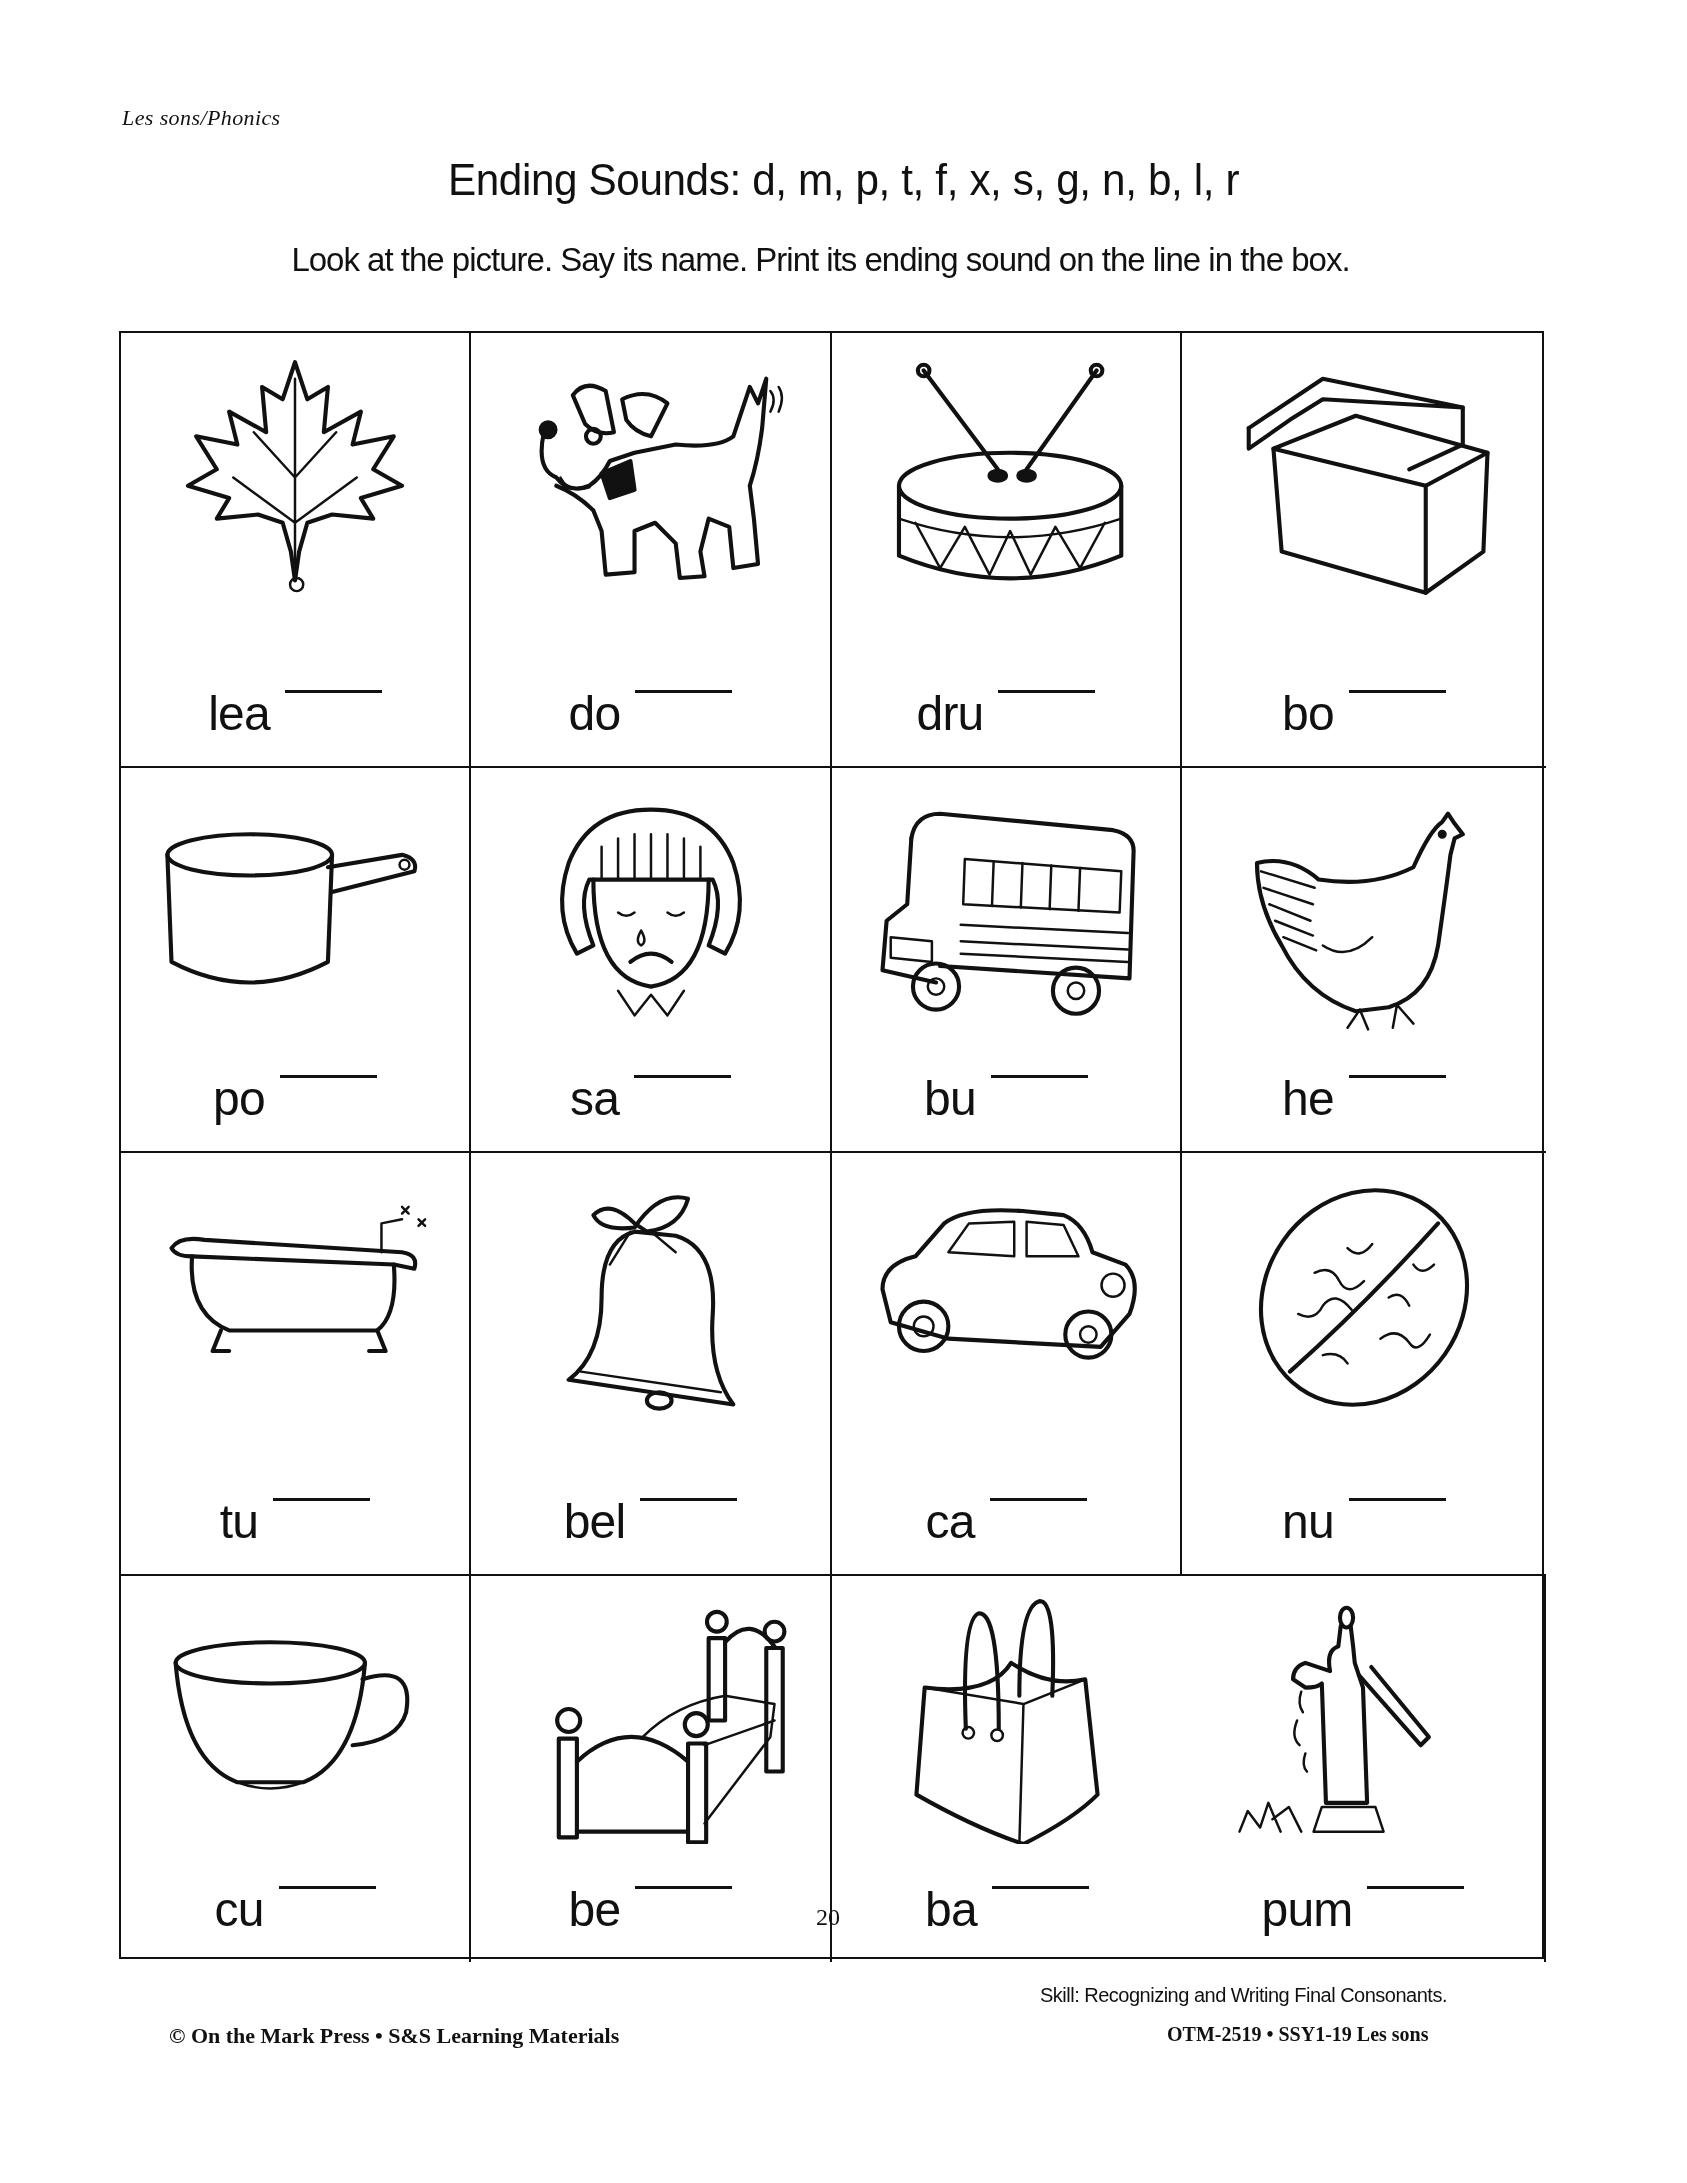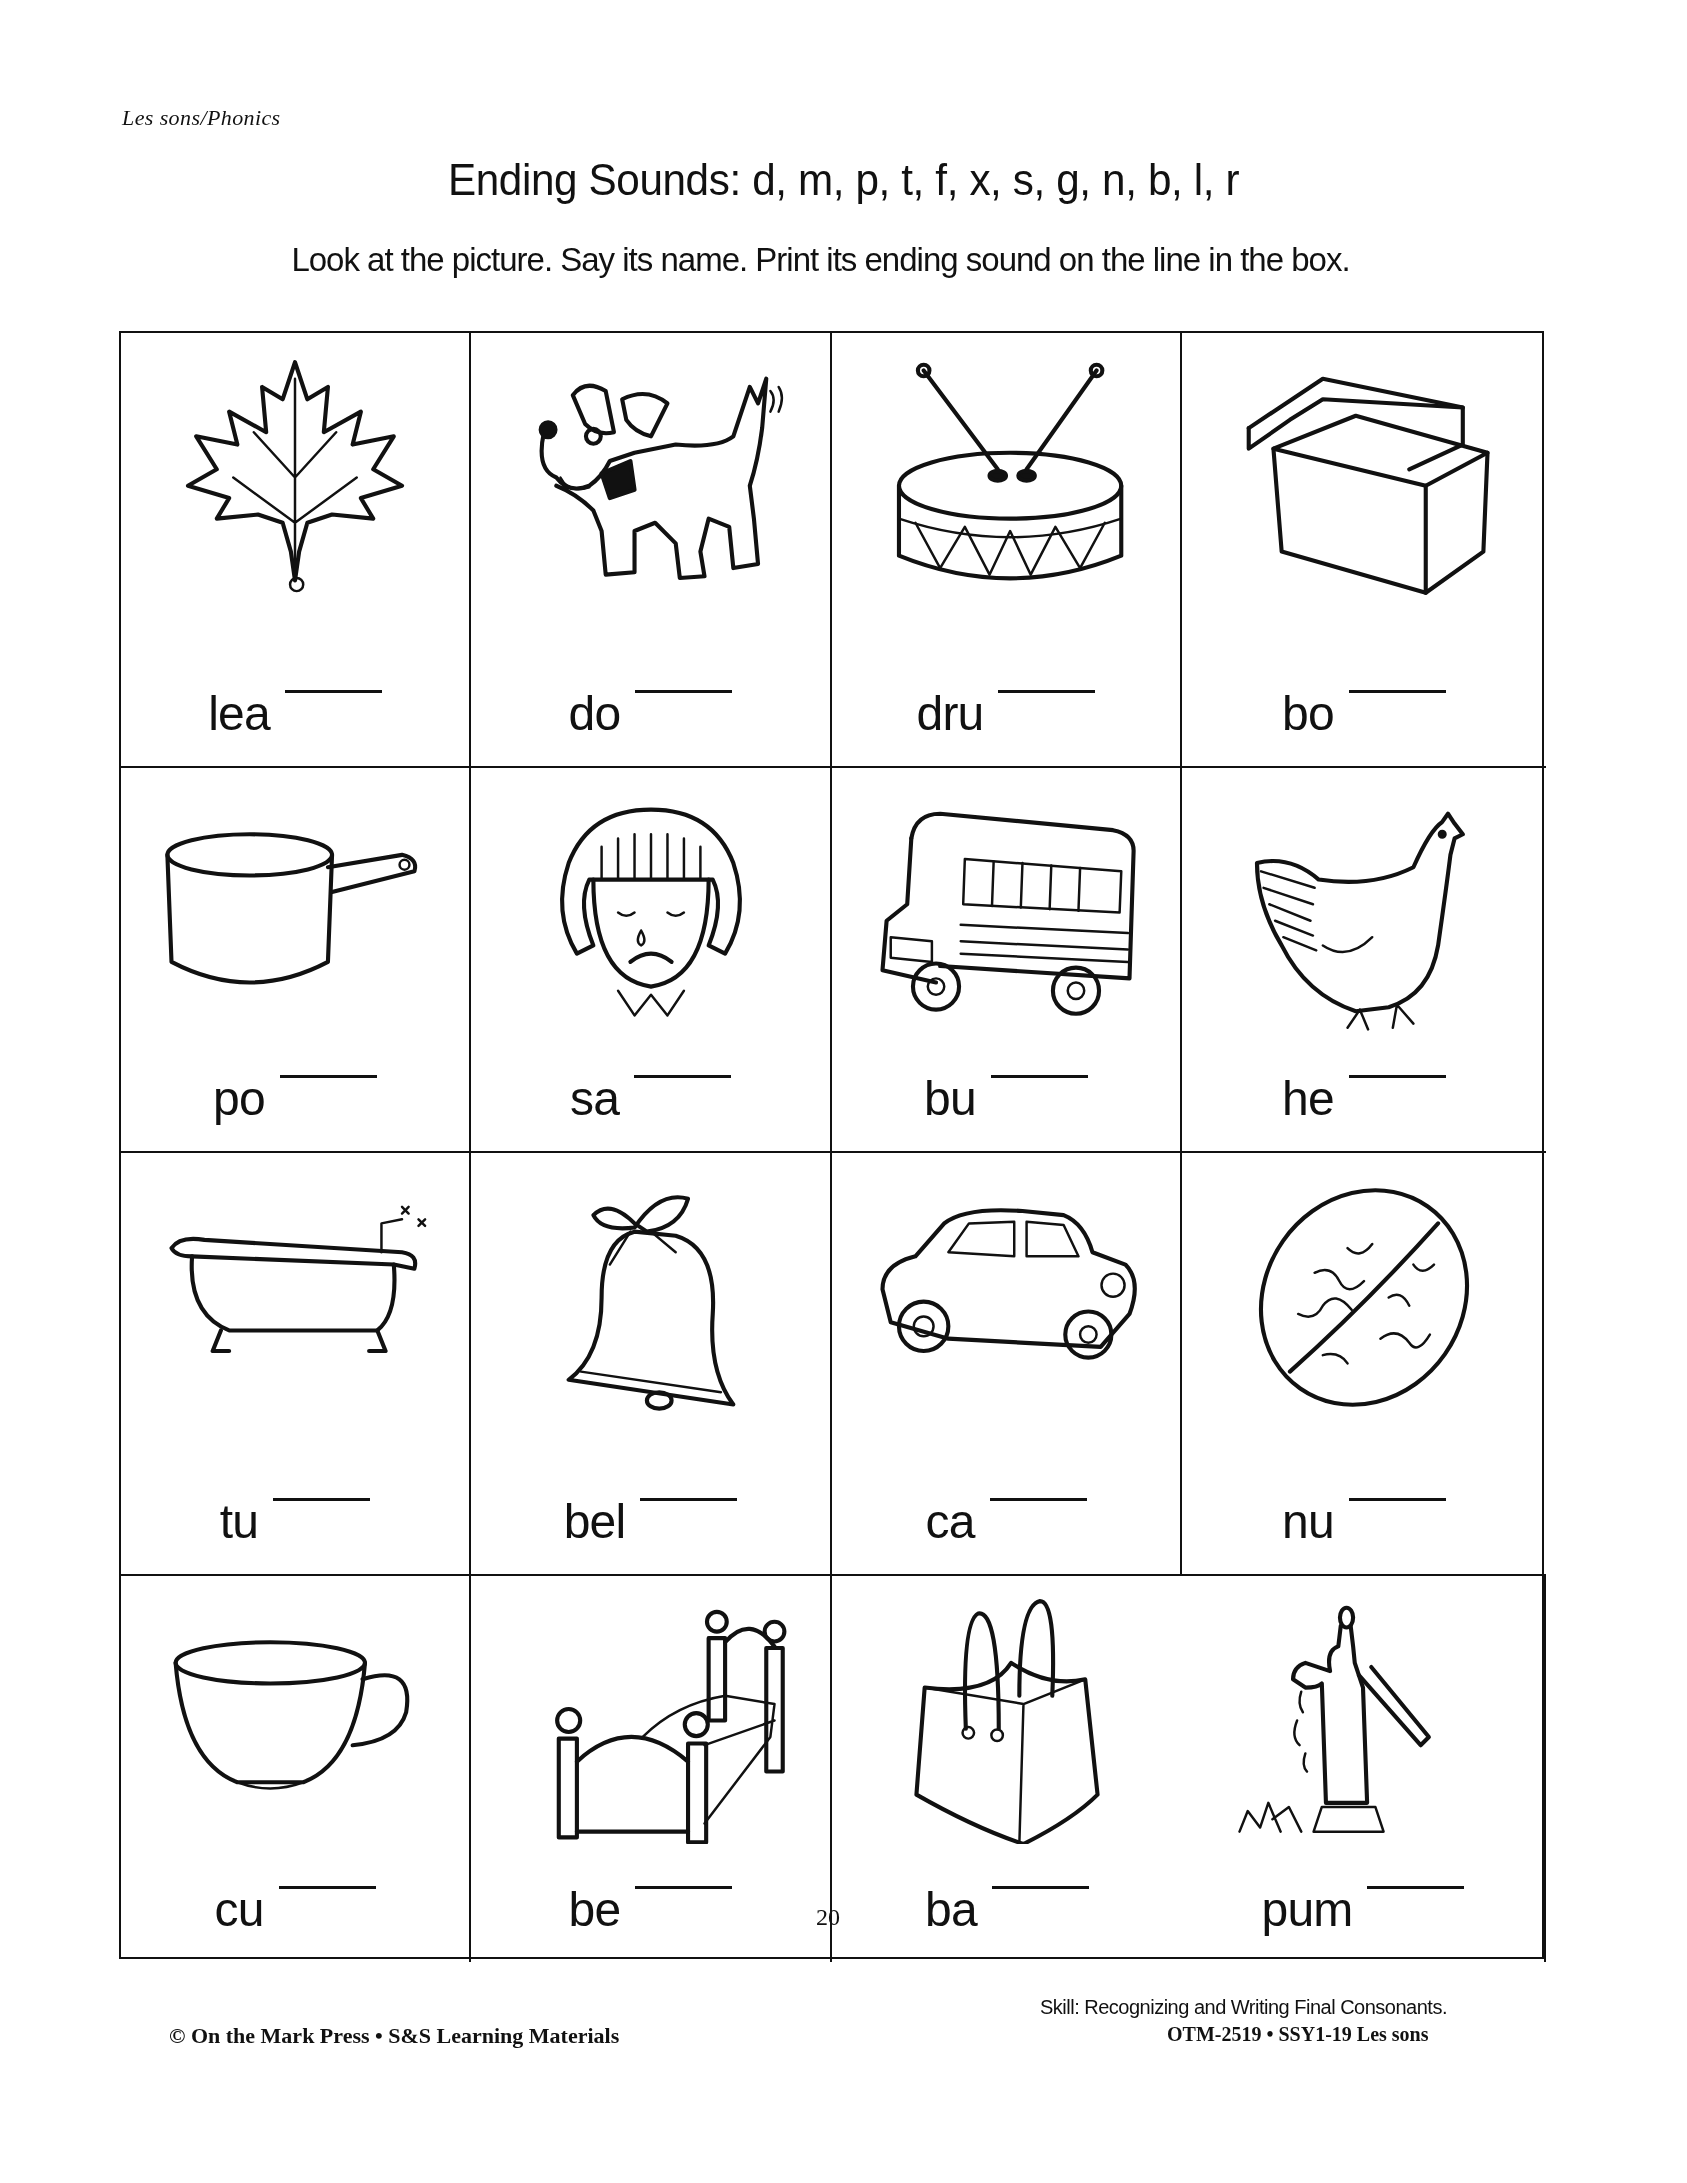--- a/index.html
+++ b/index.html
@@ -11,21 +11,21 @@
   .grid { left:119px; top:331px; width:1425px; height:1628px; border:2.5px solid #111; box-sizing:border-box; display:grid;
           grid-template-columns: 350px 361px 350px 364px; grid-template-rows: 435px 385px 423px 386px; }
   .cell { border-right:2.5px solid #111; border-bottom:2.5px solid #111; position:relative; box-sizing:border-box; }
   .cell.c3 { border-right:none; }
   .cell.r3 { border-bottom:none; }
   .pic { position:absolute; left:50%; transform:translateX(-50%); top:21.4px; width:280px; height:247px; }
   .pic svg { width:100%; height:100%; }
   .label { position:absolute; left:0; right:0; bottom:28px; display:flex; justify-content:center; align-items:flex-start; gap:15px; }
   .word { font-family:"Liberation Sans", sans-serif; font-size:48px; line-height:1; letter-spacing:-0.8px; }
   .blank { width:97px; height:0; border-bottom:3.3px solid #111; margin-bottom:-6.6px; }
-  .skill { left:1040px; top:1984px; font-family:"Liberation Sans", sans-serif; font-size:20px; letter-spacing:-0.5px;margin-top:12px; }
+  .skill { left:1040px; top:1984px; font-family:"Liberation Sans", sans-serif; font-size:20px; letter-spacing:-0.5px; }
   .footer-left { left:124px; top:2023px; font-family:"Liberation Serif", serif; font-weight:bold; font-size:22px;margin-left:45px; }
   .footer-page { left:816px; top:1904px; font-family:"Liberation Serif", serif; font-size:24px; }
   .footer-right { left:1167px; top:2023px; font-family:"Liberation Serif", serif; font-weight:bold; font-size:20px; }
   svg * { stroke:#111; fill:none; stroke-width:5; stroke-linejoin:round; stroke-linecap:round; }
   svg .fill { fill:#111; }
   svg .thin { stroke-width:3; }
 </style>
 </head>
 <body>
 

